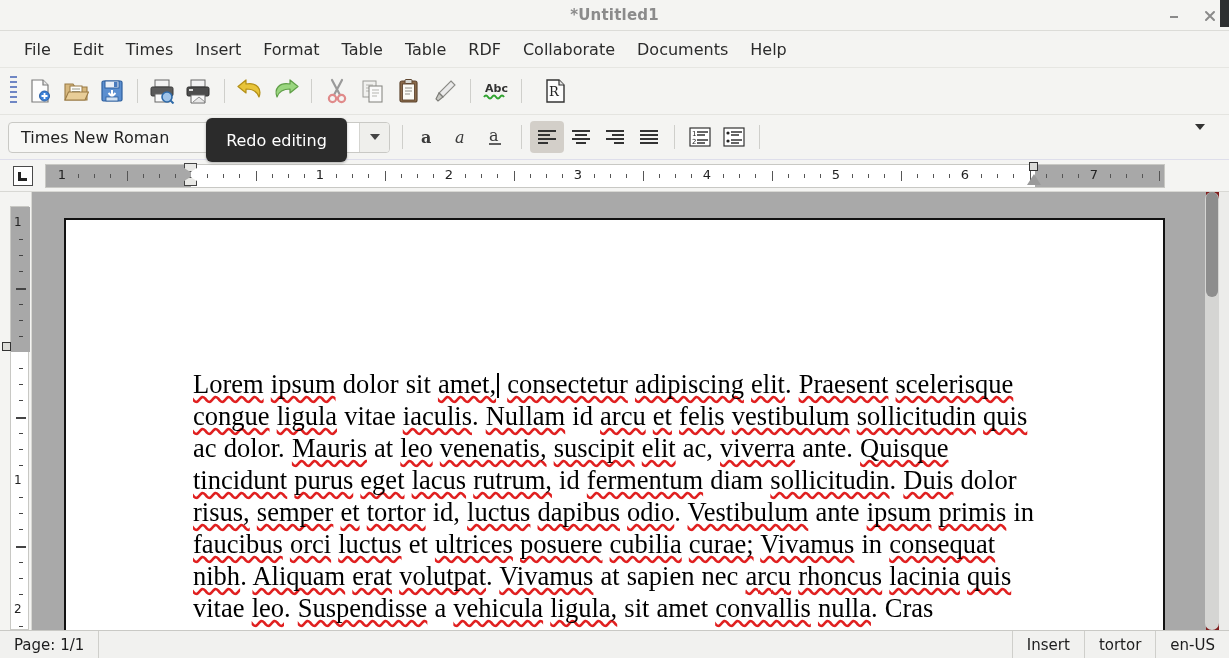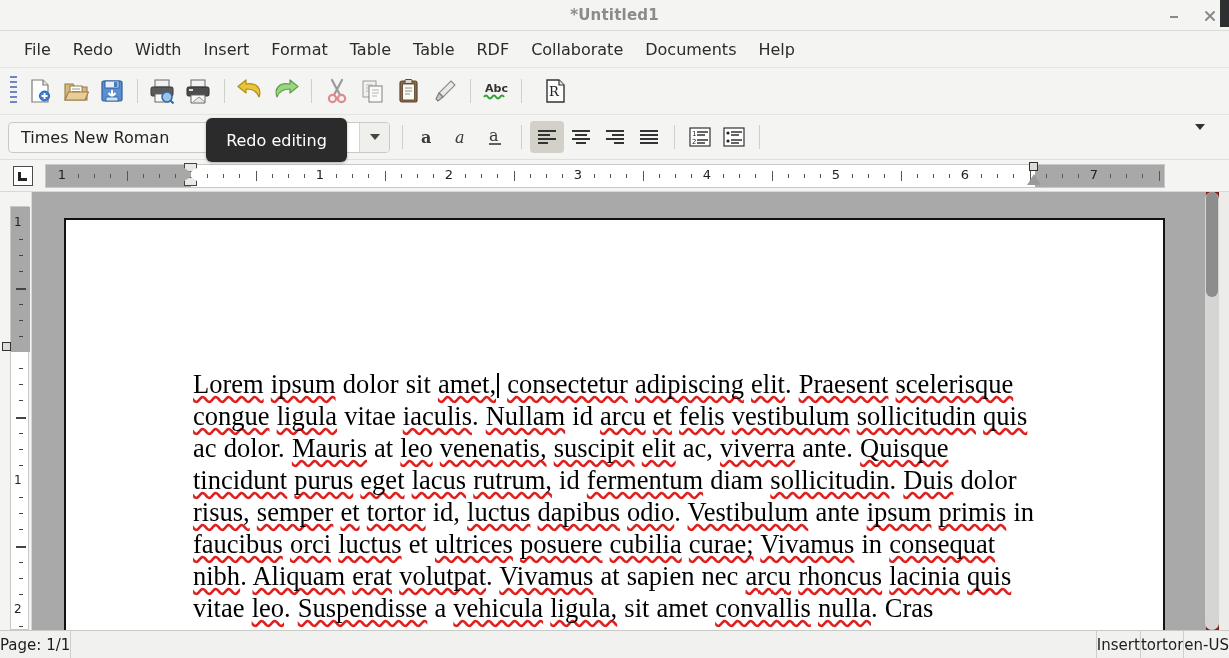--- a/index.html
+++ b/index.html
@@ -156,21 +156,21 @@
   }
   .vthumb { position:absolute; left:1px; top:0px; width:12px; height:105px; background:#8d8d8d; border-radius:6px;}
   .canvas-rightedge { position:absolute; right:0; top:192px; width:10px; height:438px; background:#ececea;}
 
   
   .statusbar {
     position:absolute; left:0; bottom:0; width:1229px; height:28px;
     background:#f1f1ef; border-top:1px solid #c9c9c5;
     display:flex; align-items:center; font-size:15px; color:#1d1d1d;
   }
-  .scell { height:28px; display:flex; align-items:center; padding:0 0; border-right:1px solid #cfcfcb;}
+  .scell { height:28px; display:flex; align-items:center; padding:0 14px; border-right:1px solid #cfcfcb;}
   .sspacer { flex:1; }
   .scell.r { border-right:none; border-left:1px solid #cfcfcb; }
 </style>
 </head>
 <body>
 
 <div id="app">
 
   <div class="titlebar">
     <div class="title">*Untitled1</div>
@@ -184,22 +184,22 @@
         <svg width="14" height="14" viewBox="0 0 14 14">
           <path d="M3 3 L11 11 M11 3 L3 11" stroke="#8a8a8a" stroke-width="2" stroke-linecap="round"></path>
         </svg>
       </div>
     </div>
     <div class="edge-dark"></div>
   </div>
 
   <div class="menubar">
     <div class="menu-item">File</div>
-    <div class="menu-item">Redo</div>
-    <div class="menu-item">Width</div>
+    <div class="menu-item">Edit</div>
+    <div class="menu-item">Times</div>
     <div class="menu-item">Insert</div>
     <div class="menu-item">Format</div>
     <div class="menu-item">Table</div>
     <div class="menu-item">Table</div>
     <div class="menu-item">RDF</div>
     <div class="menu-item">Collaborate</div>
     <div class="menu-item">Documents</div>
     <div class="menu-item">Help</div>
   </div>
 

